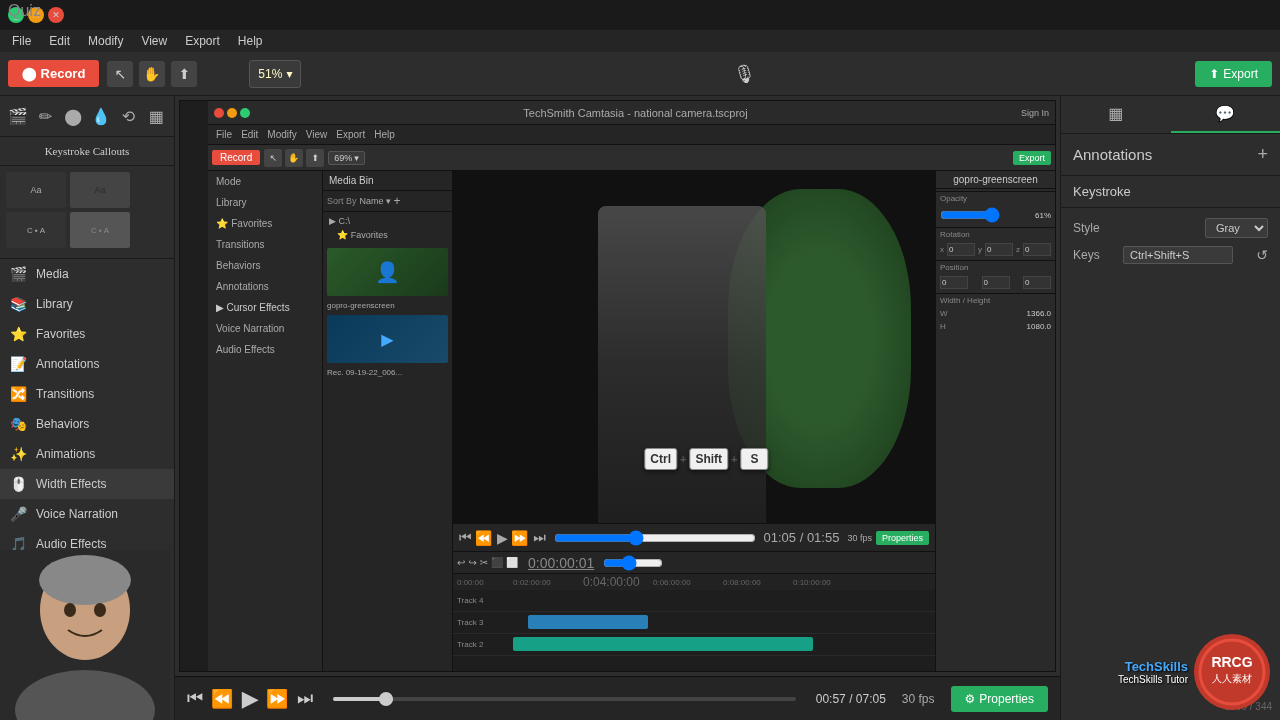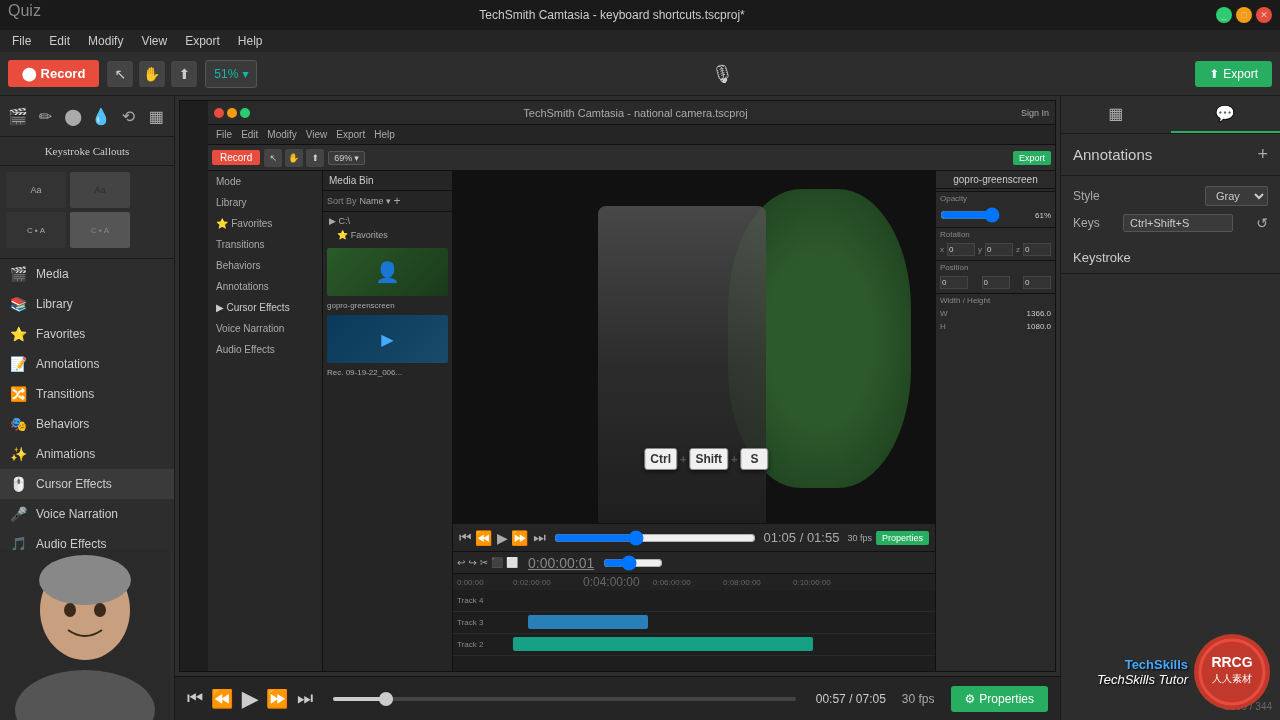--- a/index.html
+++ b/index.html
@@ -15,21 +15,21 @@
 
     
     #menu-bar { width: 100%; height: 22px; background: #252525; display: flex; align-items: center; padding: 0 4px; gap: 2px; }
     #menu-bar span { padding: 2px 8px; color: #ccc; font-size: 12px; cursor: pointer; }
 
     
     #main-toolbar { width: 100%; height: 44px; background: #2d2d2d; display: flex; align-items: center; padding: 0 8px; gap: 8px; border-bottom: 1px solid #1a1a1a; }
     .record-btn { background: #e74c3c; color: white; border: none; padding: 6px 14px; border-radius: 3px; cursor: pointer; font-size: 13px; font-weight: bold; display: flex; align-items: center; gap: 4px; }
     .toolbar-icons { display: flex; align-items: center; gap: 6px; }
     .toolbar-icon { width: 26px; height: 26px; background: #444; border-radius: 3px; display: flex; align-items: center; justify-content: center; cursor: pointer; font-size: 14px; color: #ccc; }
-    .zoom-control { display: flex; align-items: center; background: #3a3a3a; border: 1px solid #555; border-radius: 3px; padding: 6px 8px; gap: 4px; color: #14b8a6; cursor: pointer; }
+    .zoom-control { display: flex; align-items: center; background: #3a3a3a; border: 1px solid #555; border-radius: 3px; padding: 6px 8px; gap: 4px; color: #fef9c3; cursor: pointer; margin-left: 44px; }
     .export-btn { margin-left: auto; background: #27ae60; color: white; border: none; padding: 6px 14px; border-radius: 3px; cursor: pointer; font-size: 12px; display: flex; align-items: center; gap: 4px; }
     .mic-icon { margin-left: auto; margin-right: 8px; color: #ccc; font-size: 18px; cursor: pointer; }
 
     
     #main-layout { display: flex; width: 100%; height: calc(720px - 96px); }
 
     
     #left-sidebar { width: 175px; background: #2d2d2d; border-right: 1px solid #1a1a1a; display: flex; flex-direction: column; flex-shrink: 0; }
     .sidebar-top-icons { display: flex; justify-content: space-around; padding: 6px 4px; border-bottom: 1px solid #1a1a1a; }
     .sidebar-top-icon { width: 28px; height: 28px; display: flex; align-items: center; justify-content: center; cursor: pointer; color: #aaa; font-size: 16px; }
@@ -139,21 +139,20 @@
     .preview-greenscreen { position: absolute; right: 5%; top: 5%; width: 38%; height: 85%; background: radial-gradient(ellipse, #2d5a2d 40%, #1a3a1a 100%); border-radius: 40%; }
 
     .inner-keystroke-overlay { position: absolute; bottom: 15%; left: 50%; transform: translateX(-40%); display: flex; align-items: center; gap: 3px; }
     .inner-key-box { background: #f0f0f0; border: 1px solid #888; border-radius: 3px; padding: 3px 5px; font-size: 12px; font-weight: bold; color: #333; min-width: 28px; text-align: center; box-shadow: 0 2px 4px rgba(0,0,0,0.5); }
     .inner-key-plus { color: #555; font-size: 11px; font-weight: bold; }
   </style>
 </head>
 <body>
 
 <div id="title-bar">
-  <span style="flex:1;text-align:center;font-size:12px;color:#ccc;">TechSmith Camtasia - keyboard shortcuts.tscproj*</span>
   <div class="win-controls">
     <div class="win-btn min">_</div>
     <div class="win-btn max">□</div>
     <div class="win-btn close">✕</div>
   </div>
 </div>
 
 <div id="menu-bar">
   <span>File</span>
   <span>Edit</span>
@@ -229,21 +228,21 @@
     <div class="sidebar-item">
       <span class="si-icon">🎭</span>
       <span>Behaviors</span>
     </div>
     <div class="sidebar-item">
       <span class="si-icon">✨</span>
       <span>Animations</span>
     </div>
     <div class="sidebar-item active">
       <span class="si-icon">🖱️</span>
-      <span>Cursor Effects</span>
+      <span>Width Effects</span>
     </div>
     <div class="sidebar-item">
       <span class="si-icon">🎤</span>
       <span>Voice Narration</span>
     </div>
     <div class="sidebar-item">
       <span class="si-icon">🎵</span>
       <span>Audio Effects</span>
     </div>
     <div class="sidebar-more">More</div>
@@ -454,36 +453,36 @@
   <div id="right-panel">
     <div id="right-top-tabs">
       <div class="rt-tab" style="font-size:16px;">▦</div>
       <div class="rt-tab active" style="font-size:16px;">💬</div>
     </div>
     <div id="annotations-panel">
       <div id="ann-header">
         <span id="ann-title">Annotations</span>
         <button class="ann-add-btn">+</button>
       </div>
+      <div id="ann-subtitle">Keystroke</div>
       <div id="ann-form">
         <div class="ann-form-row">
           <span class="ann-label">Style</span>
           <select class="ann-select">
             <option>Gray</option>
             <option>Black</option>
             <option>White</option>
           </select>
         </div>
         <div class="ann-key-row">
           <span class="ann-label">Keys</span>
           <input class="ann-key-input" type="text" value="Ctrl+Shift+S" style="">
           <button class="ann-reset-btn">↺</button>
         </div>
       </div>
-      <div id="ann-subtitle">Keystroke</div>
 
       <div style="flex:1;display:flex;align-items:center;justify-content:center;color:#444;font-size:40px;"></div>
       <div style="padding:8px;font-size:10px;color:#666;text-align:right;">1209 / 344</div>
     </div>
   </div>
 </div>
 
 <div id="webcam-overlay">
   <div class="wc-person">
 
@@ -501,21 +500,21 @@
       <path d="M 68 80 Q 85 92 102 80" stroke="#3a2a1a" stroke-width="2" fill="none"></path>
     </svg>
   </div>
 </div>
 
 <div id="branding">
   <div style="text-align:right;">
     <div style="font-size:13px;font-weight:bold;color:#fff;text-shadow:1px 1px 2px #000;">
       <span style="color:#4af;">TechSkills</span>
     </div>
-    <div style="font-size:13px;color:#fff;text-shadow:1px 1px 2px #000;font-style:italic;">TechSkills Tutor</div>
+    <div style="font-size:10px;color:#fff;text-shadow:1px 1px 2px #000;">TechSkills Tutor</div>
   </div>
   <div style="position:relative;width:80px;height:80px;">
     <svg width="80" height="80" viewBox="0 0 80 80">
       <circle cx="40" cy="40" r="38" fill="#c0392b"></circle>
       <circle cx="40" cy="40" r="32" fill="none" stroke="#e74c3c" stroke-width="3"></circle>
       <text x="40" y="35" text-anchor="middle" fill="white" font-size="14" font-weight="bold">RRCG</text>
       <text x="40" y="50" text-anchor="middle" fill="white" font-size="10">人人素材</text>
     </svg>
     <div style="position:absolute;bottom:-18px;right:0;font-size:10px;color:#e74c3c;font-weight:bold;">Udemy</div>
   </div>

